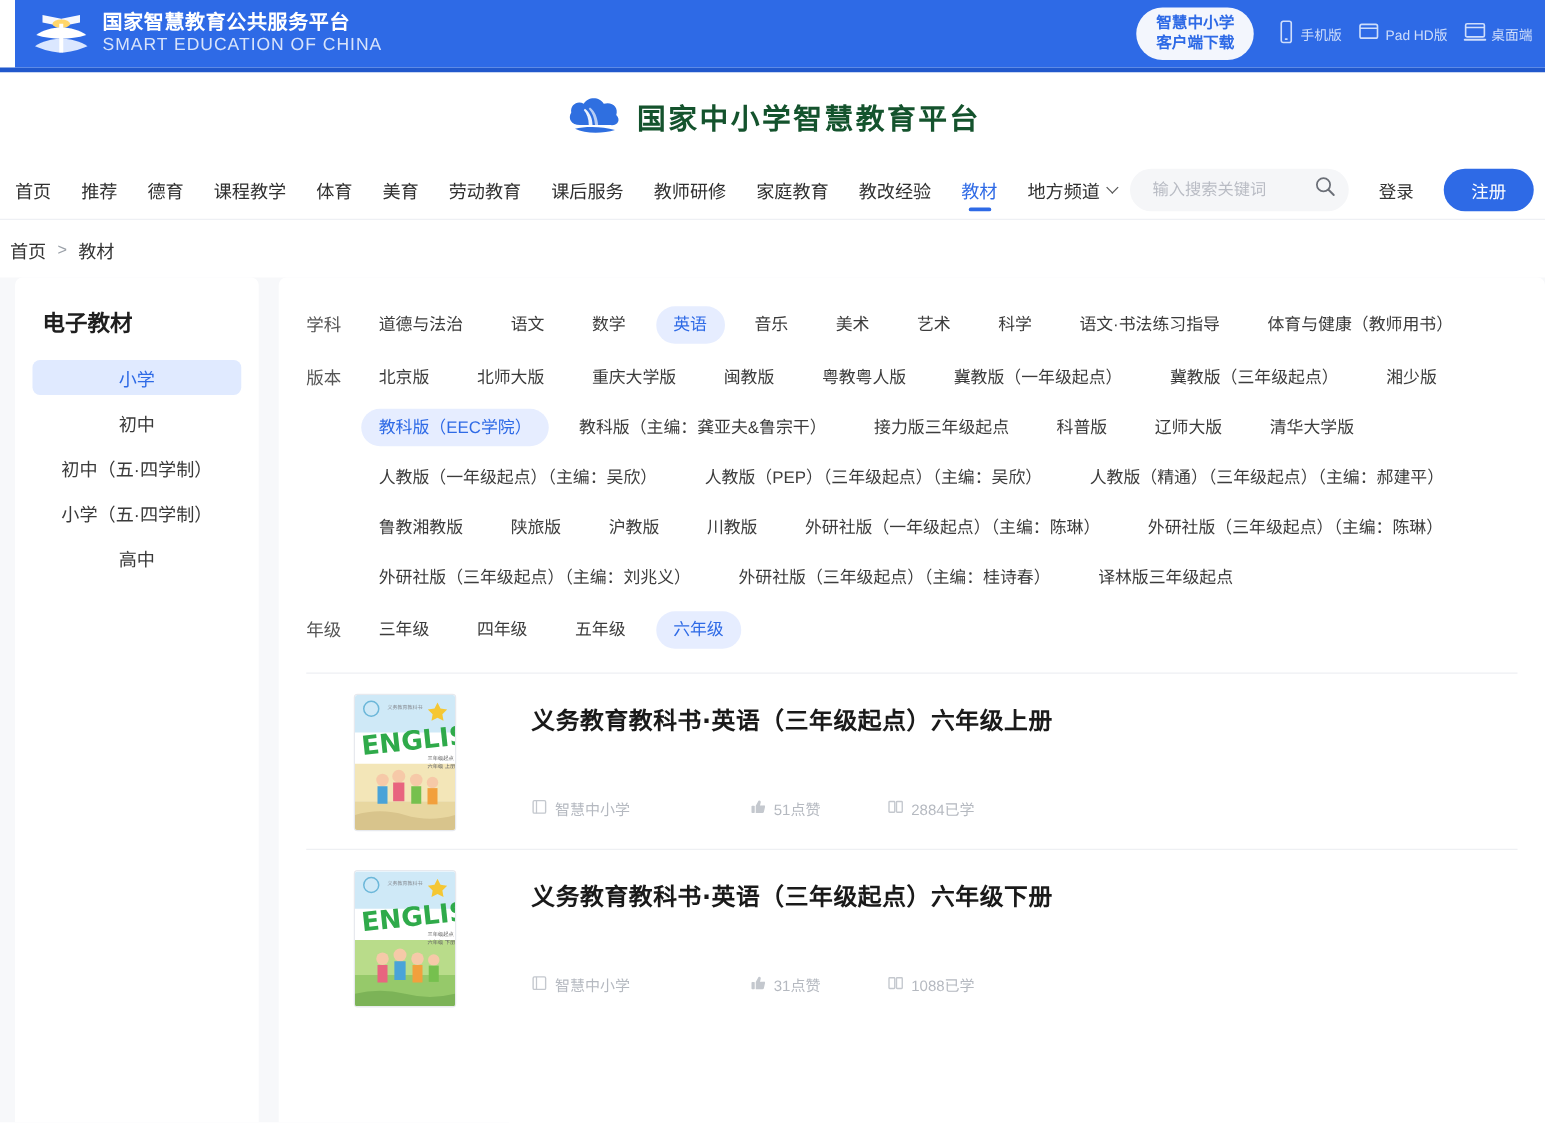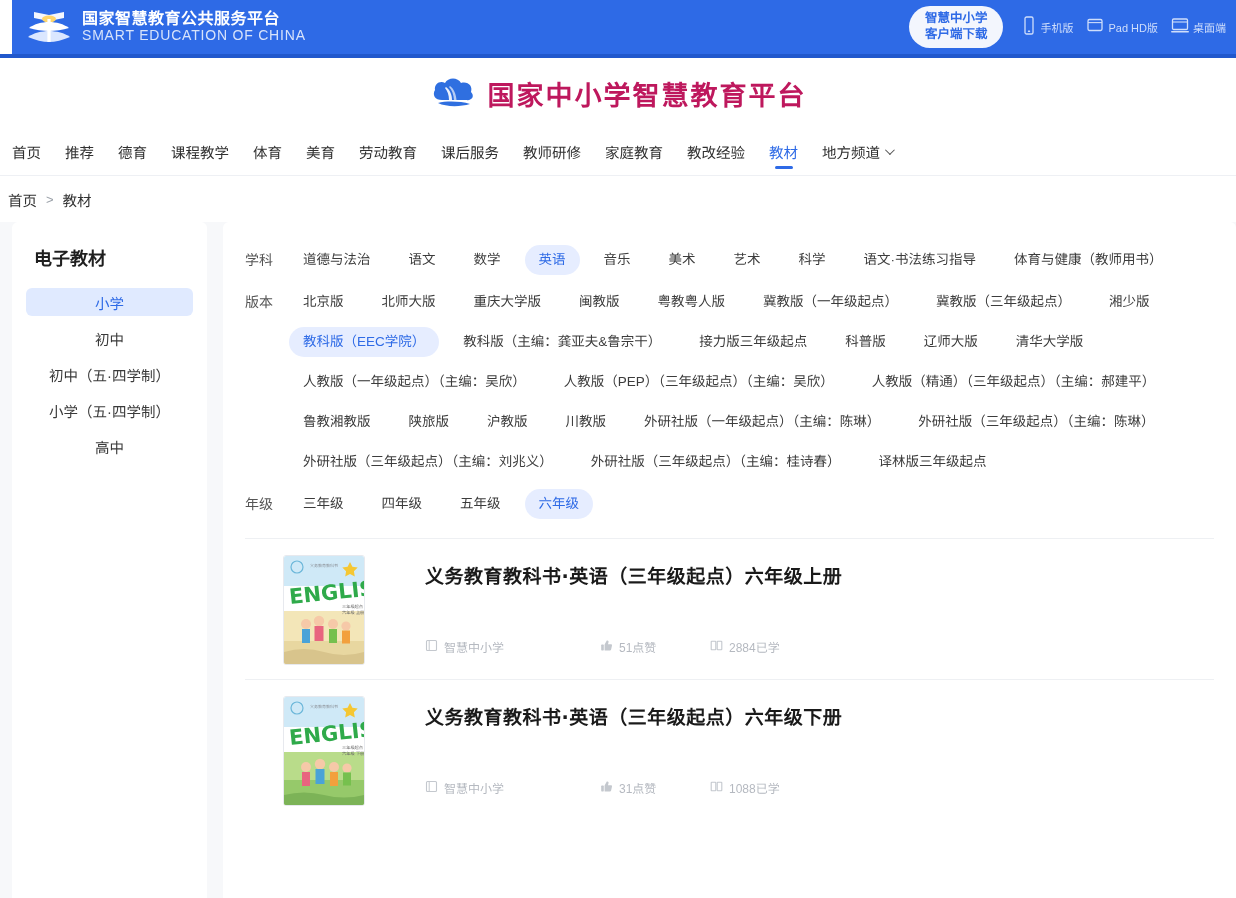--- a/index.html
+++ b/index.html
@@ -60,21 +60,21 @@
 
   
   .titleband {
     height: 70px;
     display: flex; align-items: center; justify-content: center;
     gap: 12px;
     background: #fff;
   }
   .title-logo { width: 46px; height: 38px; flex: 0 0 auto; }
   .title-text {
-    font-size: 27px; font-weight: bold; color: #be185d;
+    font-size: 23px; font-weight: bold; color: #14532d;
     letter-spacing: 2px;
     font-family: "DejaVu Sans", "Liberation Sans", sans-serif;
   }
 
   
   .navbar {
     height: 48px;
     display: flex; align-items: center;
     padding: 0 8px 0 0;
     background: #fff;
@@ -370,20 +370,33 @@
       </div>
     <div class="nav-item active">
         <span>教材</span>
       </div>
     <div class="nav-item">
       <span>地方频道</span>
       <i class="chev"></i>
     </div>
   </div>
 
+  <div class="nav-right">
+    <div class="search-box">
+      <input class="search-input" type="text" placeholder="输入搜索关键词" style="">
+      <span>
+        <svg width="18" height="18" viewBox="0 0 18 18">
+          <circle cx="7.8" cy="7.8" r="5.3" fill="none" stroke="#6b6f77" stroke-width="1.4"></circle>
+          <line x1="11.8" y1="11.8" x2="16" y2="16" stroke="#6b6f77" stroke-width="1.5" stroke-linecap="round"></line>
+        </svg>
+      </span>
+    </div>
+    <div class="btn-login">登录</div>
+    <div class="btn-register">注册</div>
+  </div>
 </div>
 
 <div class="breadcrumb">
   <span class="bc-link">首页</span>
   <span class="bc-sep">&gt;</span>
   <span>教材</span>
 </div>
 
 <div class="page">
 

